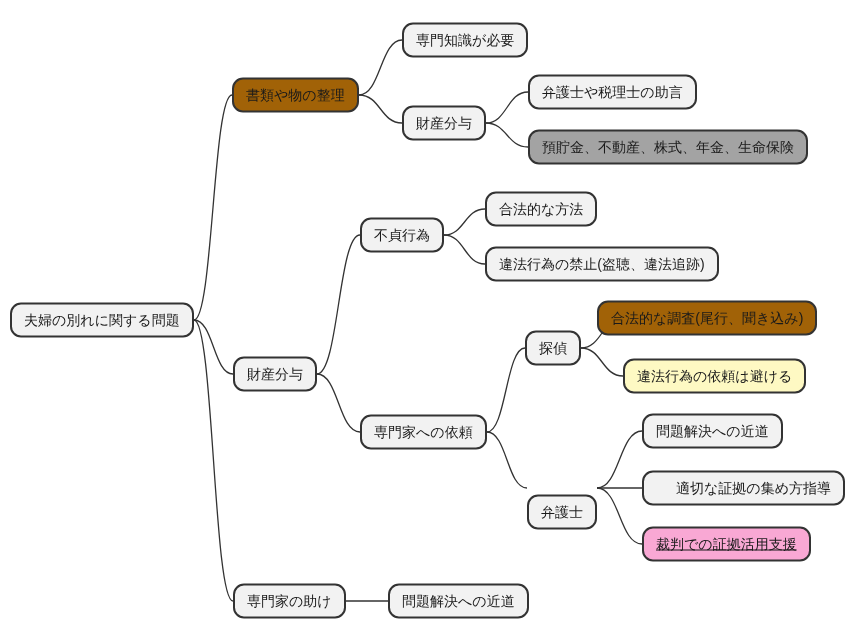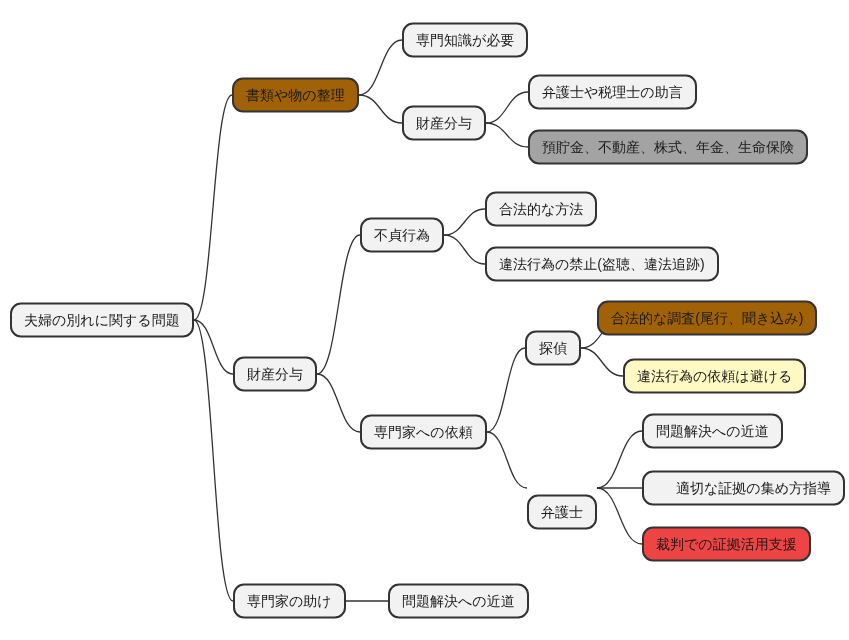--- a/index.html
+++ b/index.html
@@ -72,16 +72,16 @@
   <div class="node" style="left: 360px; top: 235px; background: rgb(242, 242, 242); border-color: rgb(51, 51, 51); color: rgb(26, 26, 26);">不貞行為</div>
   <div class="node" style="left: 485px; top: 209px; background: rgb(242, 242, 242); border-color: rgb(51, 51, 51); color: rgb(26, 26, 26);">合法的な方法</div>
   <div class="node" style="left: 485px; top: 264px; background: rgb(242, 242, 242); border-color: rgb(51, 51, 51); color: rgb(26, 26, 26);">違法行為の禁止(盗聴、違法追跡)</div>
   <div class="node" style="left: 360px; top: 432px; background: rgb(242, 242, 242); border-color: rgb(51, 51, 51); color: rgb(26, 26, 26);">専門家への依頼</div>
   <div class="node" style="left: 525px; top: 348px; background: rgb(242, 242, 242); border-color: rgb(51, 51, 51); color: rgb(26, 26, 26);">探偵</div>
   <div class="node" style="left: 597px; top: 318px; background: #a16207; border-color: rgb(51, 51, 51); color: rgb(26, 26, 26);">合法的な調査(尾行、聞き込み)</div>
   <div class="node" style="left: 623px; top: 376px; background: #fef9c3; border-color: rgb(51, 51, 51); color: rgb(26, 26, 26);">違法行為の依頼は避ける</div>
   <div class="node" style="left: 527px; top: 512px; background: rgb(242, 242, 242); border-color: rgb(51, 51, 51); color: rgb(26, 26, 26);">弁護士</div>
   <div class="node" style="left: 642px; top: 431px; background: rgb(242, 242, 242); border-color: rgb(51, 51, 51); color: rgb(26, 26, 26);">問題解決への近道</div>
   <div class="node" style="left: 642px; top: 488px; background: rgb(242, 242, 242); border-color: rgb(51, 51, 51); color: rgb(26, 26, 26); padding-left: 32px;">適切な証拠の集め方指導</div>
-  <div class="node" style="left: 642px; top: 544px; background: #ef4444; border-color: rgb(51, 51, 51); color: rgb(26, 26, 26);">裁判での証拠活用支援</div>
+  <div class="node" style="left: 642px; top: 544px; background: #f9a8d4; border-color: rgb(51, 51, 51); color: rgb(26, 26, 26); text-decoration: underline;">裁判での証拠活用支援</div>
   <div class="node" style="left: 233px; top: 601px; background: rgb(242, 242, 242); border-color: rgb(51, 51, 51); color: rgb(26, 26, 26);">専門家の助け</div>
   <div class="node" style="left: 388px; top: 601px; background: rgb(242, 242, 242); border-color: rgb(51, 51, 51); color: rgb(26, 26, 26);">問題解決への近道</div>
 </div>
 
 </body></html>

